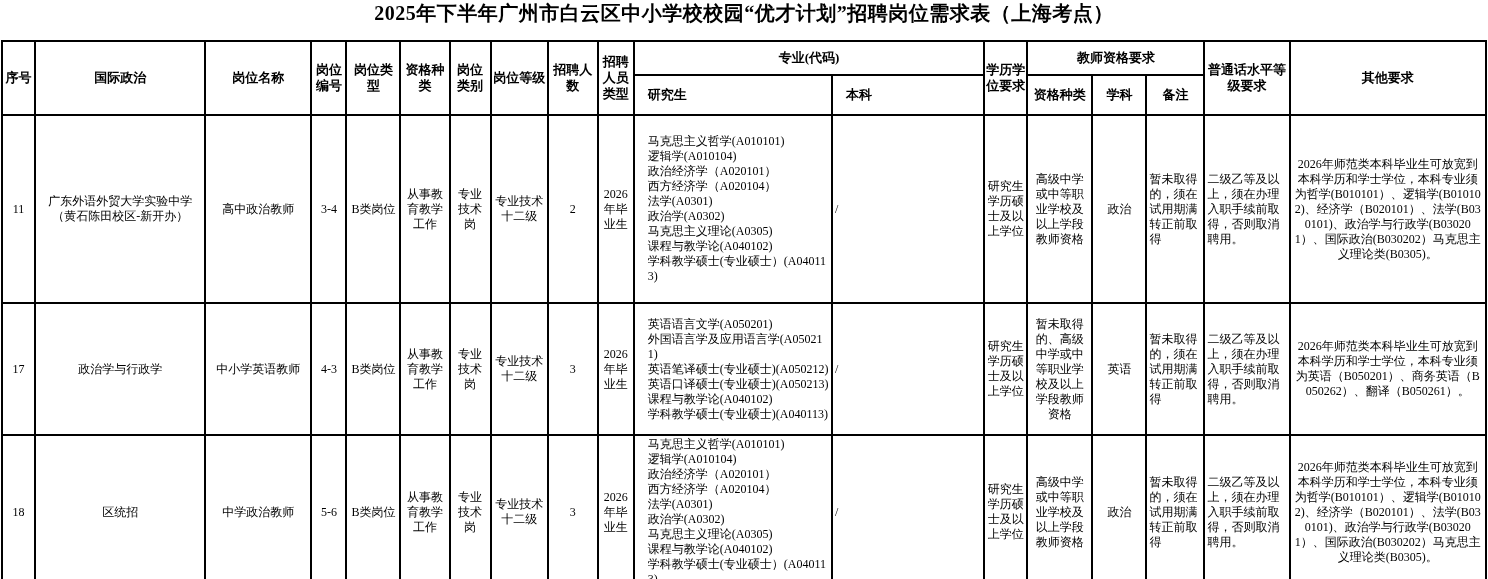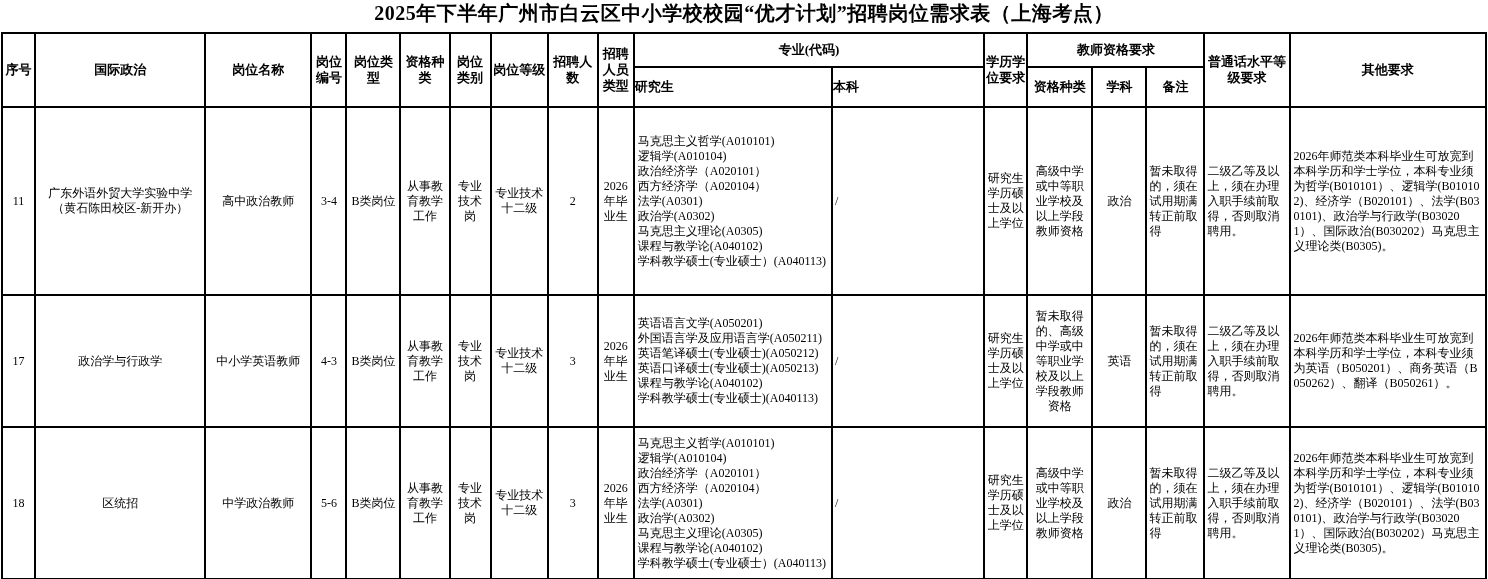--- a/index.html
+++ b/index.html
@@ -4,45 +4,45 @@
 <style>
   * { box-sizing: border-box; }
   html,body { margin:0; padding:0; }
   body {
     width:1488px; height:579px; overflow:hidden;
     background:#ffffff; color:#000;
     font-family:"Liberation Serif","DejaVu Serif",serif;
   }
   .sheet { width:1488px; height:579px; background:#fff; }
   .title {
-    height:32px; line-height:27px; text-align:center;
+    height:40px; line-height:27px; text-align:center;
     font-weight:bold; font-size:20px; letter-spacing:0.5px;
     white-space:nowrap;
   }
   table.grid {
     border-collapse:collapse; table-layout:fixed;
     width:1486px; margin:0 1px;
   }
   th, td {
     border:2px solid #000;
     font-size:12px; line-height:15px;
     padding:1px 2px;
     vertical-align:middle; text-align:center;
     overflow:hidden; word-break:break-all;
   }
   th { font-size:13px; line-height:16px; font-weight:bold; padding:1px 1px; }
   tr.h1 { height:34px; }
   tr.h2 { height:40px; }
   tr.r0 { height:188px; }
   tr.r1 { height:132px; }
   tr.r2 { height:152px; }
-  th.sub-left { text-align:left; vertical-align:middle; padding-left:0; }
+  th.sub-left { text-align:left; vertical-align:middle; padding-left:13px; }
   td.left { text-align:left;font-family:Liberation Serif, serif; }
-  td.pre { white-space:pre-line; text-align:left; padding-left:3px;margin-left:12px; }
-  td.other { text-align:left; padding:1px 3px; }
+  td.pre { white-space:pre-line; text-align:left; padding-left:13px;margin-left:12px; }
+  td.other { text-align:center; padding:1px 3px; }
 </style>
 </head>
 <body>
 
 <div class="sheet">
   <div class="title">2025年下半年广州市白云区中小学校校园“优才计划”招聘岗位需求表（上海考点）</div>
 
   <table class="grid">
     <colgroup>
       <col style="width:33px">

